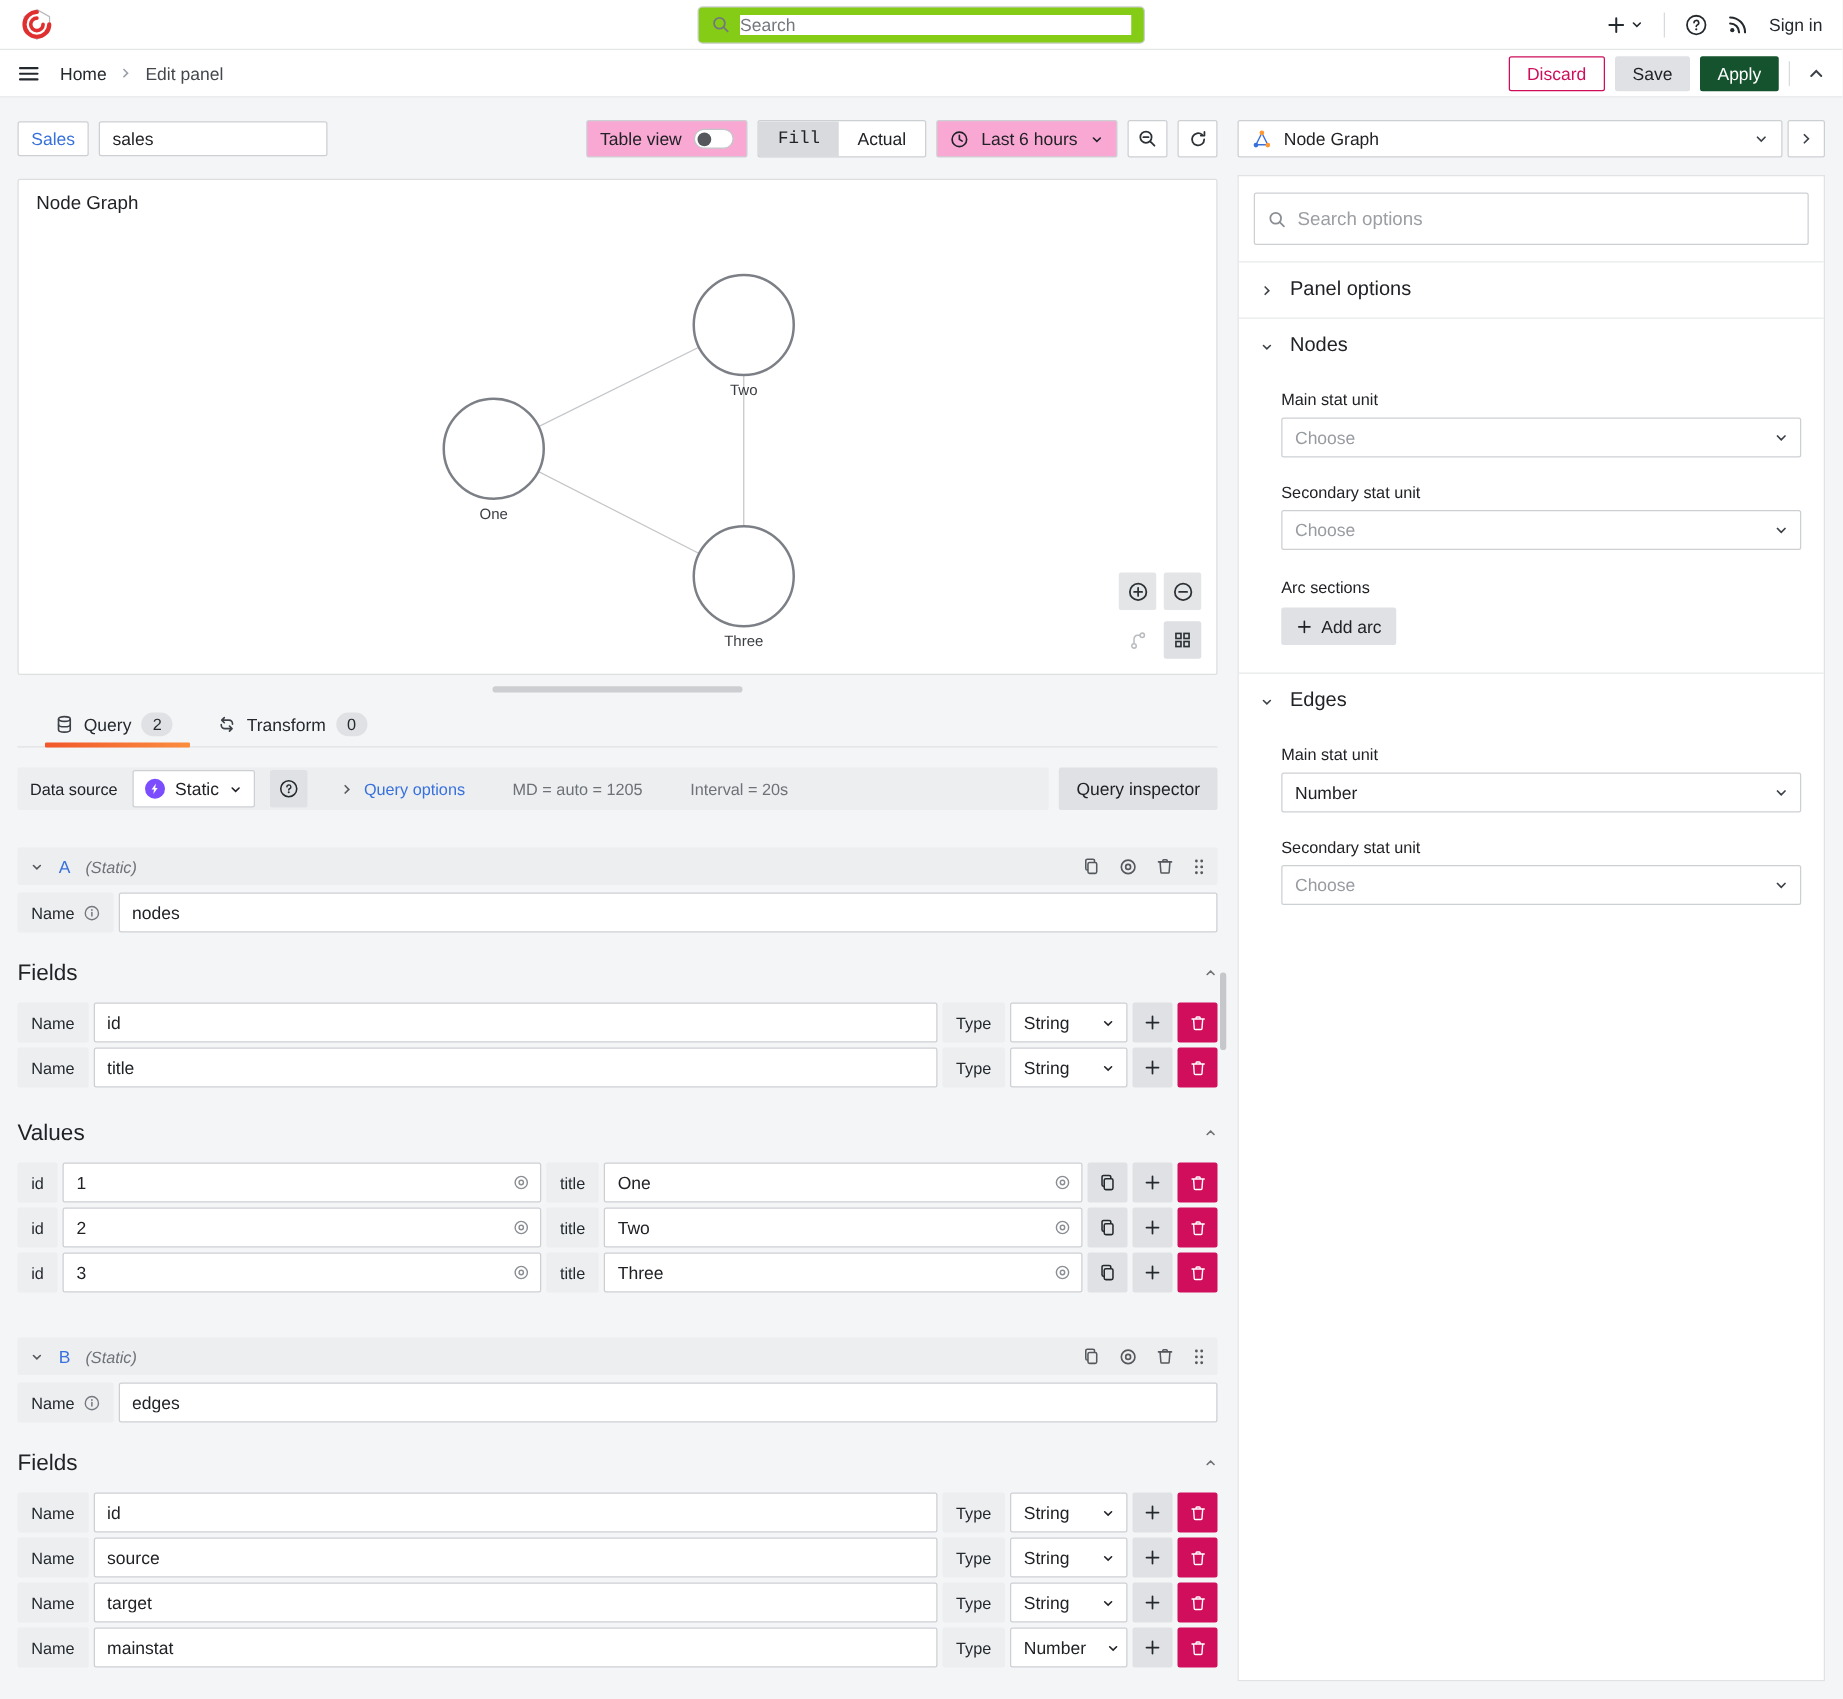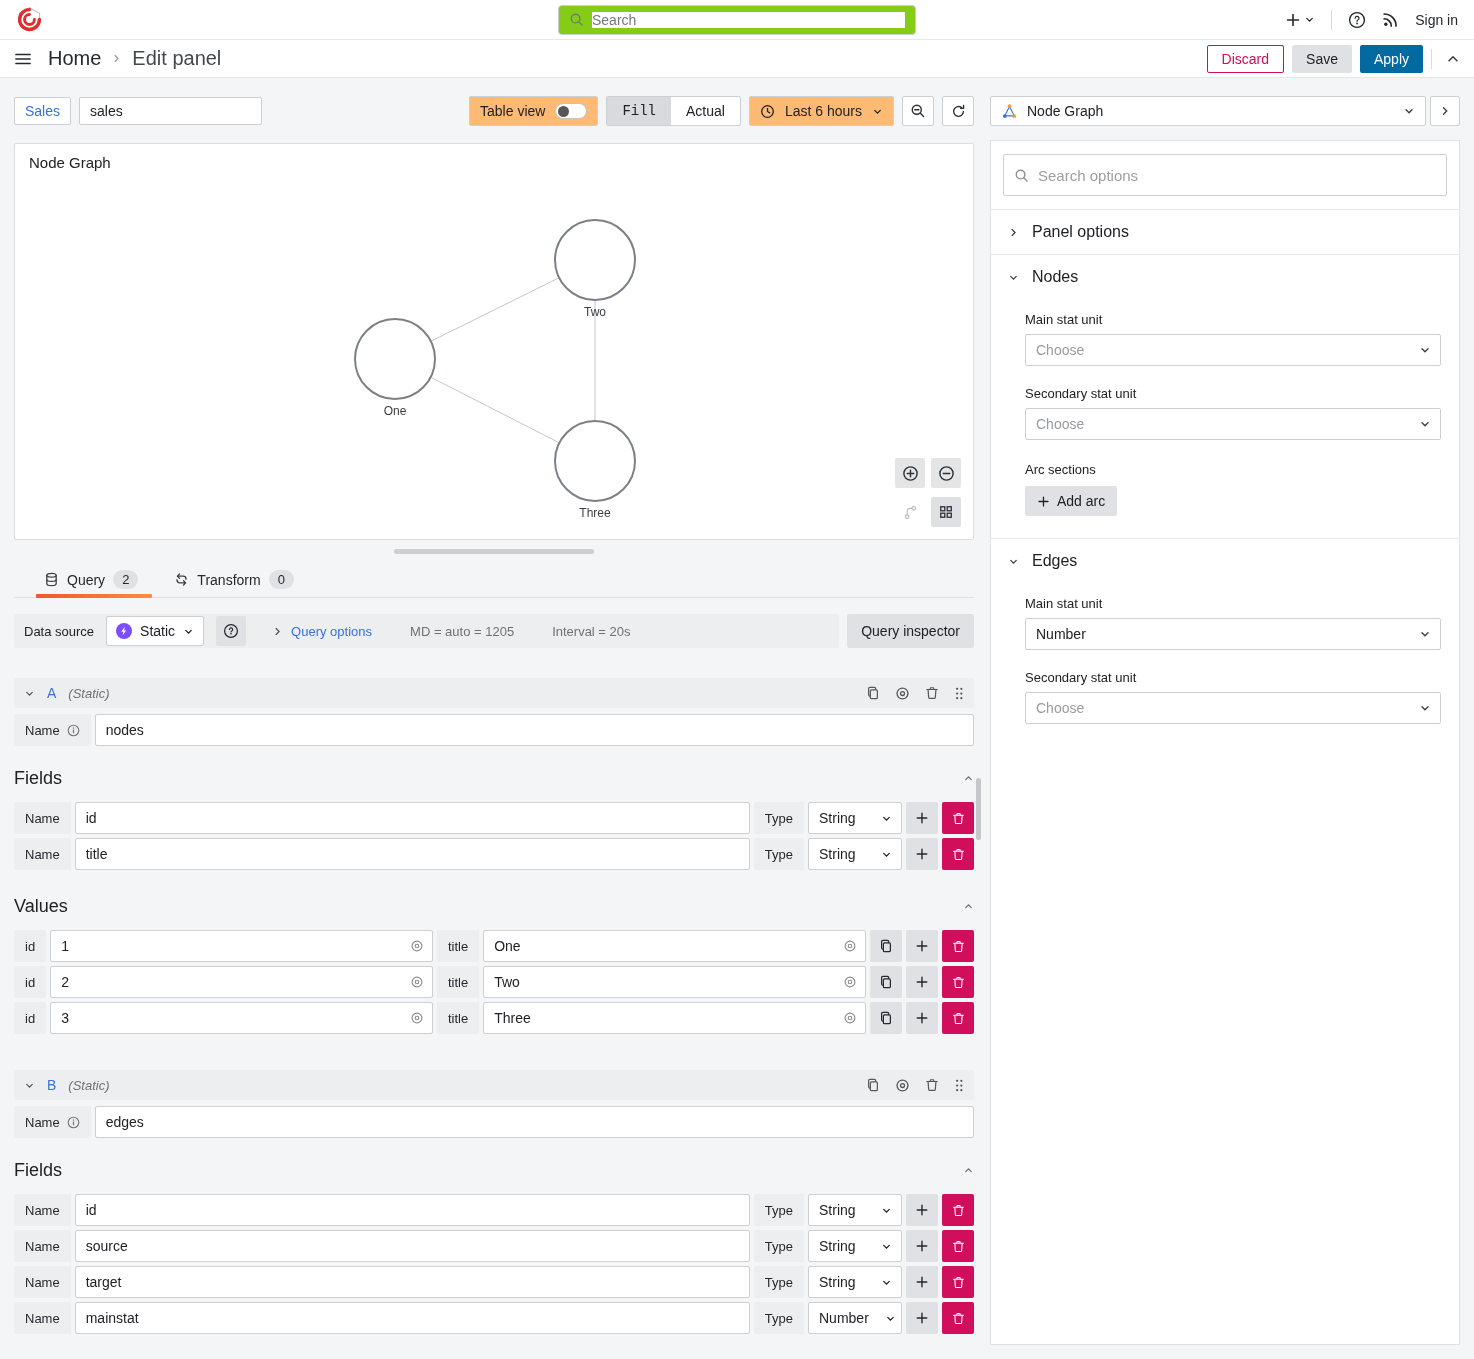--- a/index.html
+++ b/index.html
@@ -22,46 +22,46 @@
   .topnav-search input::placeholder { color:#74787d; }
   .topnav-right { margin-left:auto; display:flex; align-items:center; gap:16px; color:#24292e; }
   .plus-group { display:flex; align-items:center; gap:3px; cursor:pointer; }
   .vdiv { width:1px; height:20px; background:#d8dadd; }
   .signin { font-size:14px; color:#24292e; cursor:pointer; }
 
   
   .subnav { height:38px; background:#fff; border-bottom:1px solid #e4e6e8;
     display:flex; align-items:center; padding:0 14px; gap:16px; }
   .burger { color:#24292e; cursor:pointer; display:flex; }
-  .crumbs { display:flex; align-items:center; gap:10px; font-size:20px; }
+  .crumbs { display:flex; align-items:center; gap:10px; font-size:14px; }
   .crumb-home { color:#24292e; font-weight:500; cursor:pointer; }
   .crumb-sep { color:#9aa0a6; display:flex; }
   .crumb-cur { color:#44484d; }
   .subnav-right { margin-left:auto; display:flex; align-items:center; gap:8px; }
   .btn { height:28px; border-radius:2px; padding:0 14px; font-size:14px; font-weight:500;
     display:flex; align-items:center; border:none; cursor:pointer; font-family:inherit; }
   .btn.discard { background:#fff; border:1px solid #cf0e5b; color:#cf0e5b; }
   .btn.save { background:#dfe1e4; color:#202226; }
-  .btn.apply { background:#0369a1; color:#fff; }
+  .btn.apply { background:#14532d; color:#fff; }
   .collapse-top { color:#3d4248; display:flex; cursor:pointer; margin-left:6px; }
 
   
   .main { display:flex; gap:16px; padding:18px 14px 0; position:relative; height:1281px; }
   .left { width:960px; flex:none; }
   .right { width:470px; flex:none; }
 
   
   .toolbar { display:flex; align-items:center; gap:8px; height:30px; margin-bottom:17px; }
   .tag { height:28px; background:#fff; border:1px solid #cdd0d3; border-radius:2px;
     color:#3871dc; font-weight:500; display:flex; align-items:center; padding:0 10px; cursor:pointer; }
   .title-inp { width:183px; height:28px; border:1px solid #cdd0d3; border-radius:2px;
     padding:0 10px; font-size:14px; color:#202226; background:#fff; }
   .spacer { flex:1; }
   .ctl-box { display:flex; align-items:center; gap:10px; height:30px; padding:0 10px;
-    background:#fdba74; border:1px solid #cdd0d3; border-radius:2px; font-size:14px; color:#202226; }
+    background:#f9a8d4; border:1px solid #cdd0d3; border-radius:2px; font-size:14px; color:#202226; }
   .switch { width:32px; height:16px; border-radius:8px; background:#fff; border:1px solid #c2c5c8;
     position:relative; cursor:pointer; }
   .switch .knob { width:11px; height:11px; border-radius:50%; background:#54585c;
     position:absolute; left:2px; top:1.5px; }
   .seg { display:flex; height:30px; border:1px solid #cdd0d3; border-radius:2px;
     overflow:hidden; background:#fff; }
   .seg-item { padding:0 15px; display:flex; align-items:center; font-size:14px;
     color:#202226; cursor:pointer; }
   .seg-item.active { background:#d8dadd;font-family:Liberation Mono, monospace; }
   .icon-btn { width:32px; height:30px; background:#fff; border:1px solid #cdd0d3;

